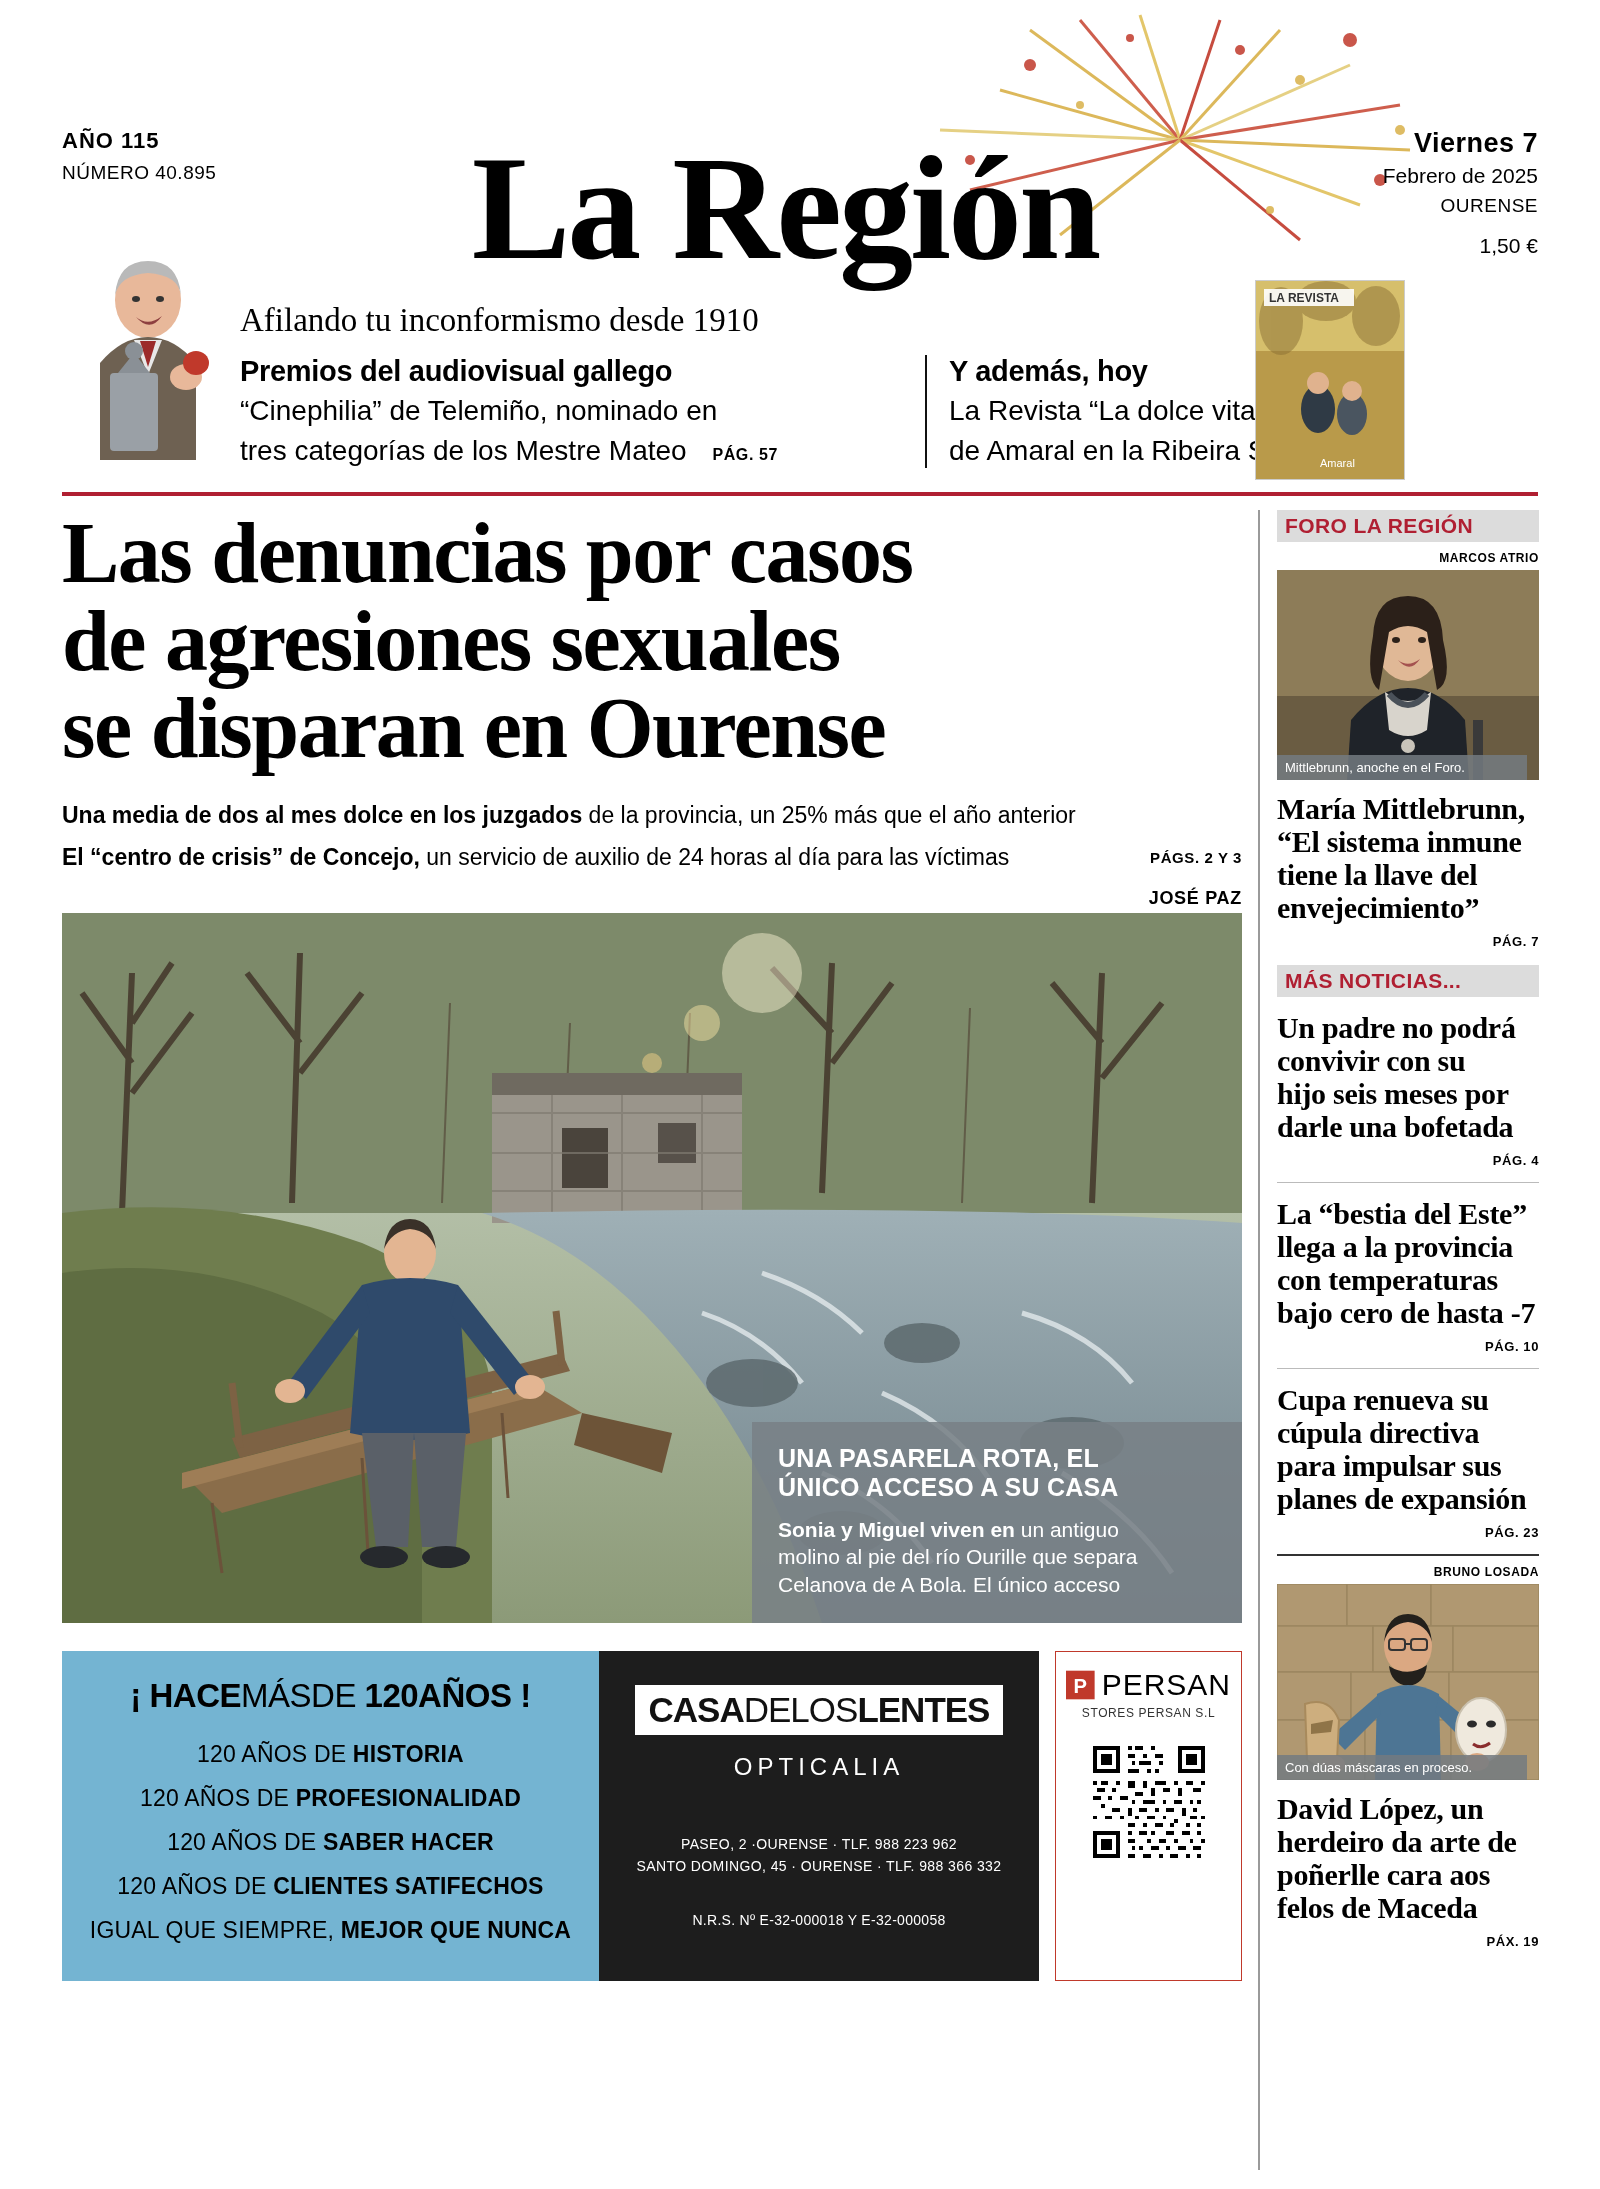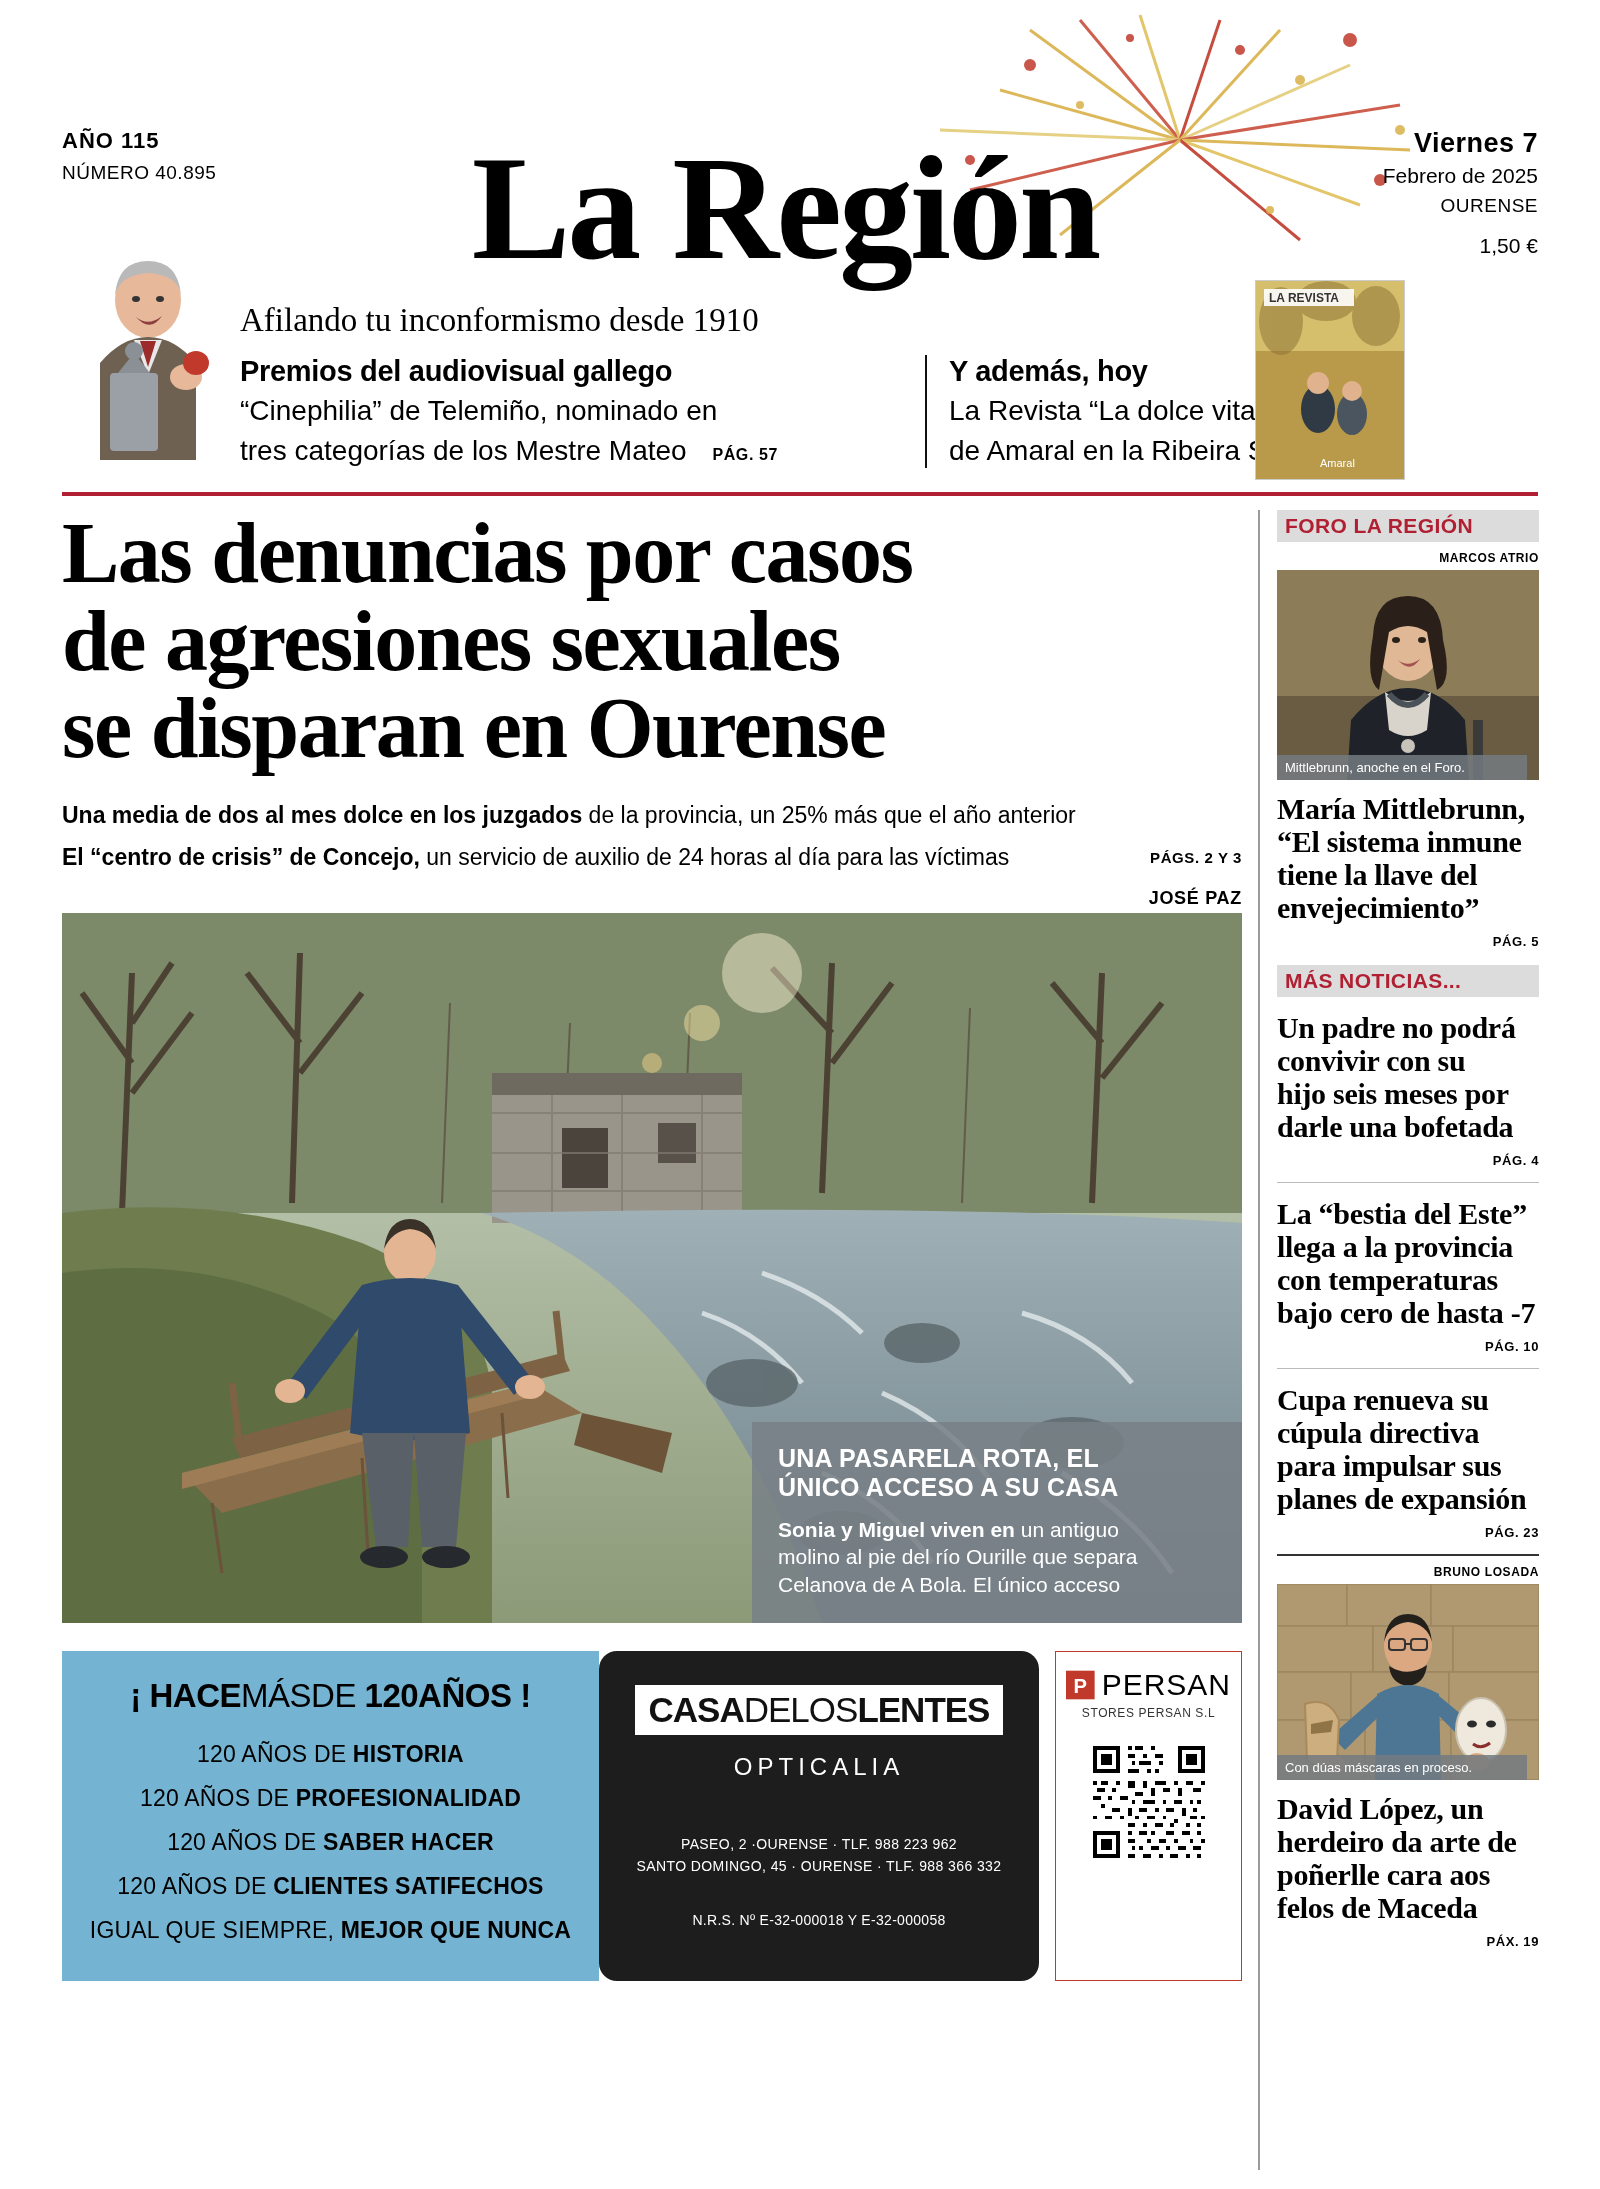--- a/index.html
+++ b/index.html
@@ -53,21 +53,21 @@
   .cap-text b{font-weight:bold;}
 
   
   .ads{position:relative;margin-top:28px;width:1180px;height:330px;}
   .ad-blue{position:absolute;left:0;top:0;width:537px;height:330px;background:#74b4d2;box-sizing:border-box;padding:26px 18px;text-align:center;}
   .ad-blue .t1{font-size:33px;font-weight:bold;letter-spacing:-.5px;}
   .ad-blue .t1 .thin{font-weight:300;}
   .ad-blue ul{list-style:none;margin:26px 0 0 0;padding:0;}
   .ad-blue li{font-size:23px;margin:17px 0;font-weight:300;letter-spacing:.2px;}
   .ad-blue li b{font-weight:bold;}
-  .ad-black{position:absolute;left:537px;top:0;width:440px;height:330px;background:#1d1d1d;color:#fff;box-sizing:border-box;padding:34px 28px;text-align:center;border-radius:18px;}
+  .ad-black{position:absolute;left:537px;top:0;width:440px;height:330px;background:#1d1d1d;color:#fff;box-sizing:border-box;padding:34px 28px;text-align:center;}
   .ad-black .lentes{background:#fff;color:#111;display:inline-block;padding:5px 14px;font-size:35px;font-weight:bold;letter-spacing:-1px;}
   .ad-black .lentes .thin{font-weight:300;}
   .ad-black .opt{font-size:24px;letter-spacing:5px;margin-top:18px;font-weight:300;}
   .ad-black .addr{font-size:14px;line-height:1.6;margin-top:52px;letter-spacing:.4px;}
   .ad-black .nrs{font-size:14px;margin-top:34px;letter-spacing:.3px;}
   .ad-persan{position:absolute;left:993px;top:0;width:187px;height:330px;border:1px solid #c0392b;box-sizing:border-box;padding:16px 10px;text-align:center;background:#fff;}
   .persan-row{display:flex;align-items:center;justify-content:center;gap:7px;}
   .persan-name{font-size:30px;font-weight:300;letter-spacing:1px;}
   .persan-sub{font-size:12px;letter-spacing:.6px;margin-top:4px;color:#333;}
   .qr{margin:26px auto 0 auto;width:112px;height:112px;}
@@ -489,21 +489,21 @@
         </svg>
         <div class="cap">Mittlebrunn, anoche en el Foro.</div>
       </div>
 
       <h2 class="side-head">
         <span>María Mittlebrunn,</span><br>
         <span>“El sistema inmune</span><br>
         <span>tiene la llave del</span><br>
         <span>envejecimiento”</span>
       </h2>
-      <div class="side-pag">PÁG. 5</div>
+      <div class="side-pag">PÁG. 7</div>
 
       <div class="sec-head" style="margin-top:16px;">MÁS NOTICIAS...</div>
 
       <div class="side-item">
         <h2 class="side-head">
           <span>Un padre no podrá</span><br>
           <span>convivir con su</span><br>
           <span>hijo seis meses por</span><br>
           <span>darle una bofetada</span>
         </h2>

